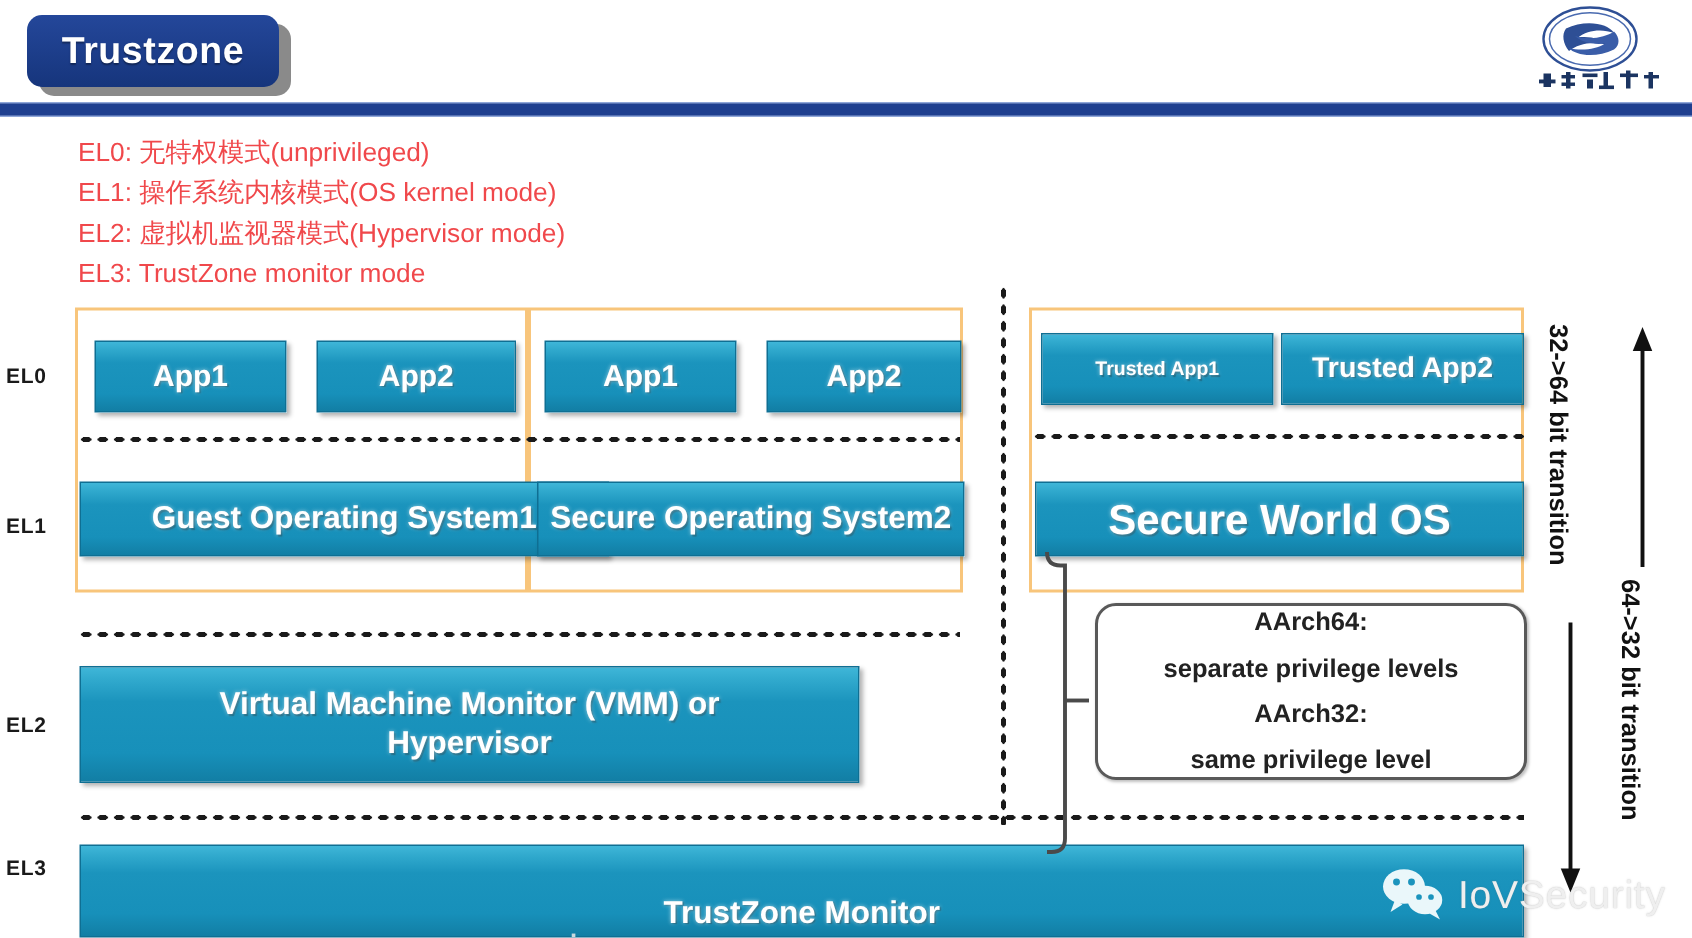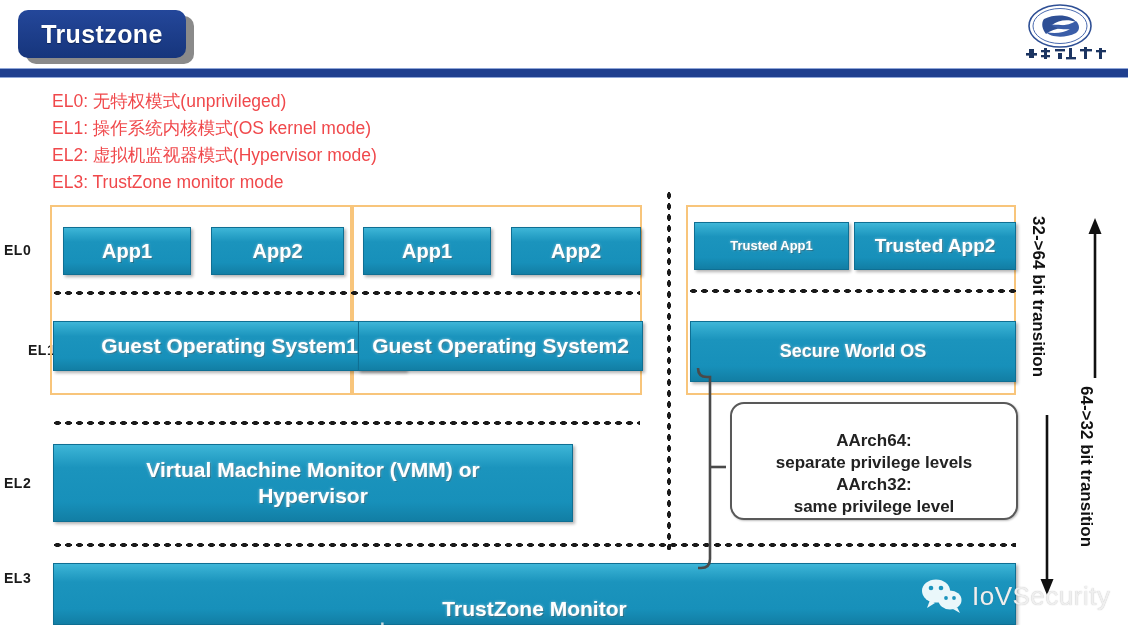--- a/index.html
+++ b/index.html
@@ -67,21 +67,21 @@
   }
   .dotvert{
     position:absolute;width:6px;
     background-image:radial-gradient(#1a1a1a 42%,transparent 46%);
     background-size:6px 11px;background-repeat:repeat-y;
   }
   
   #callout{
     position:absolute;border:2px solid #595959;border-radius:14px;background:#ffffff;
     box-shadow:1px 1px 2px rgba(0,0,0,.25);
-    display:flex;flex-direction:column;align-items:center;justify-content:flex-end;
+    display:flex;flex-direction:column;align-items:center;justify-content:space-between;
     box-sizing:border-box;
   }
   #callout div{font-size:17px;font-weight:bold;color:#222;line-height:22px;white-space:nowrap;}
   
   .vlabel{
     position:absolute;font-size:17px;font-weight:bold;color:#111;
     white-space:nowrap;transform-origin:left top;
   }
   
   #watermark{position:absolute;left:920px;top:578px;display:flex;align-items:center;gap:8px;}
@@ -132,21 +132,21 @@
 <div id="legend">
   <div class="legend-line">EL0: 无特权模式(unprivileged)</div>
   <div class="legend-line">EL1: 操作系统内核模式(OS kernel mode)</div>
   <div class="legend-line">EL2: 虚拟机监视器模式(Hypervisor mode)</div>
   <div class="legend-line">EL3: TrustZone monitor mode</div>
 </div>
 
 <div id="diagram">
 
   <div class="el-label" style="top:52px;">EL0</div>
-  <div class="el-label" style="top:152px;margin-left:24px;">EL1</div>
+  <div class="el-label" style="top:152px;">EL1</div>
   <div class="el-label" style="top:285px;">EL2</div>
   <div class="el-label" style="top:380px;">EL3</div>
 
   <div class="world" style="left:50px;top:15px;width:302px;height:190px;"></div>
 
   <div class="world" style="left:352px;top:15px;width:290px;height:190px;"></div>
 
   <div class="world" style="left:686px;top:15px;width:330px;height:190px;"></div>
 
   <div class="bbox" style="left:63px;top:37px;width:128px;height:48px;font-size:20px;">
@@ -170,23 +170,23 @@
     <span class="inner">Trusted App2</span>
   </div>
 
   <div class="dotsep" style="left:52px;top:100px;width:588px;"></div>
   <div class="dotsep" style="left:688px;top:98px;width:328px;"></div>
 
   <div class="bbox" style="left:53px;top:131px;width:353px;height:50px;font-size:21px;">
     <span class="inner">Guest Operating System1</span>
   </div>
   <div class="bbox" style="left:358px;top:131px;width:285px;height:50px;font-size:21px;">
-    <span class="inner">Guest Operating System2</span>
-  </div>
-  <div class="bbox" style="left:690px;top:131px;width:326px;height:61px;font-size:18px;">
+    <span class="inner">Secure Operating System2</span>
+  </div>
+  <div class="bbox" style="left:690px;top:131px;width:326px;height:50px;font-size:28px;">
     <span class="inner">Secure World OS</span>
   </div>
 
   <div class="dotsep" style="left:52px;top:230px;width:588px;"></div>
 
   <div class="dotvert" style="left:666px;top:0px;height:360px;"></div>
 
   <div class="bbox" style="left:53px;top:254px;width:520px;height:78px;font-size:21px;flex-direction:column;">
     <span class="inner">Virtual Machine Monitor (VMM) or</span>
     <span class="inner">Hypervisor</span>

